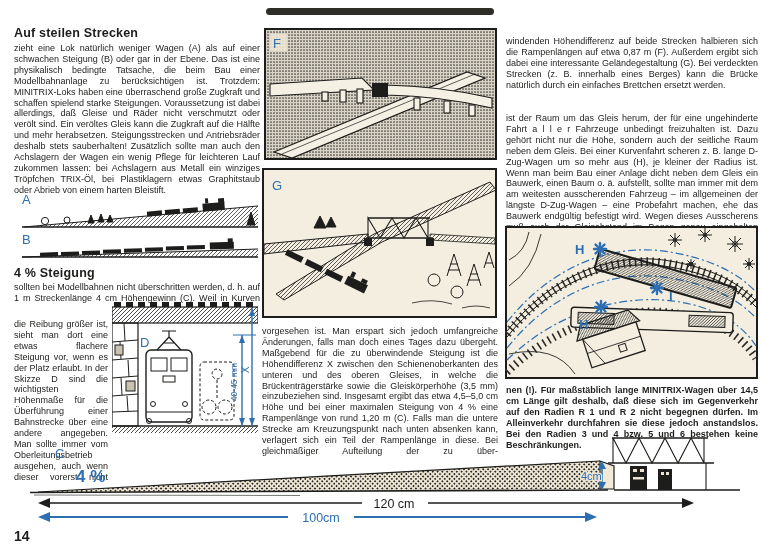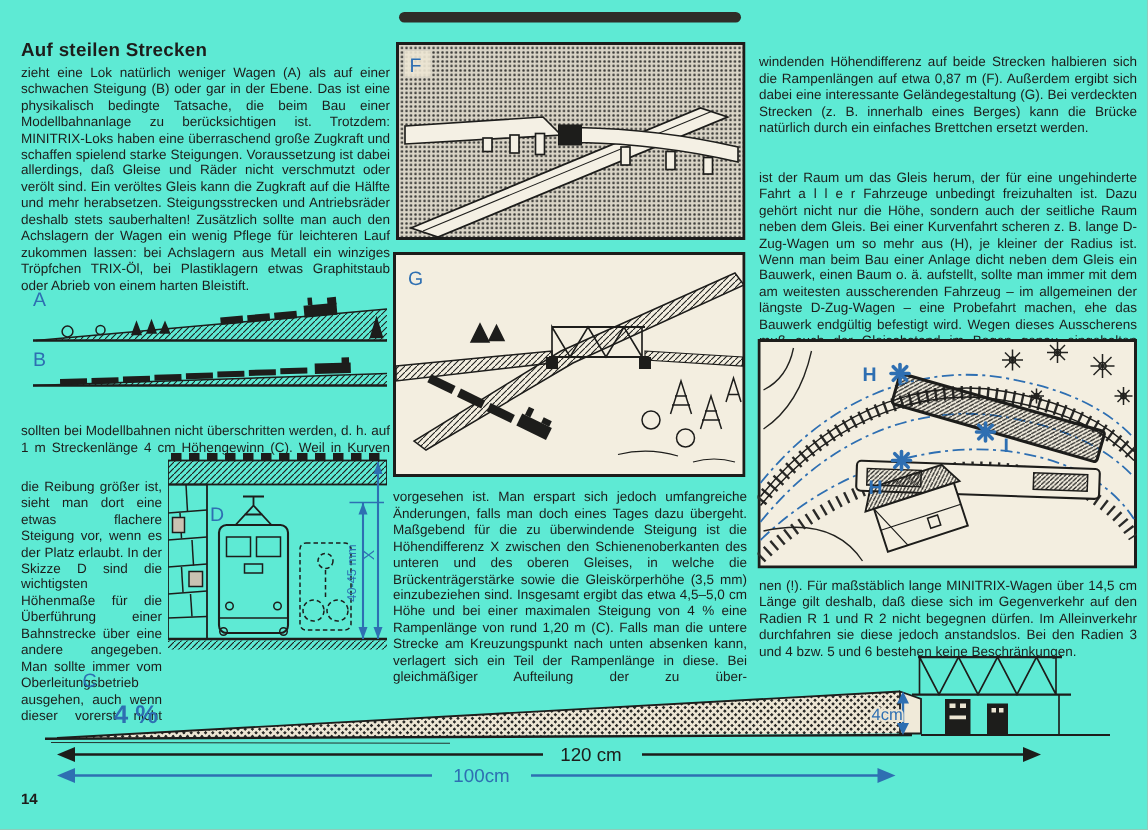--- a/index.html
+++ b/index.html
@@ -1,22 +1,22 @@
 <!DOCTYPE html>
 <html lang="de"><head>
 <meta charset="utf-8">
 <style>
   html,body{margin:0;padding:0;background:#b8b2a4;}
-  .page{position:relative;width:765px;height:553px;background:#5eead4;
+  .page{position:relative;width:765px;height:553px;background:#ffffff;
     font-family:"Liberation Sans",sans-serif;color:#1d1d1b;overflow:hidden;}
   .abs{position:absolute;}
   .p{font-size:9px;line-height:10.9px;text-align:justify;}
   .cont{text-align-last:justify;}
   .h{font-weight:bold;font-size:12.5px;letter-spacing:.2px;}
-  .pagenum{font-weight:bold;font-size:10px;}
+  .pagenum{font-weight:bold;font-size:14px;}
   svg{display:block;}
   svg text{font-family:"Liberation Sans",sans-serif;}
   .bluelbl{fill:#2e6fb2;font-size:13px;}
   .strip{background:#2f2d28;border-radius:4px;}
 </style>
 </head>
 <body>
 
 <div class="page">
 
@@ -63,20 +63,21 @@
         <rect x="110" y="18.5" width="18" height="4"></rect>
         <rect x="131" y="18" width="18" height="4"></rect>
       <rect x="152" y="17.5" width="18" height="4"></rect>
         <rect x="173" y="17" width="18" height="4"></rect>
       <rect x="196" y="14.5" width="24" height="7"></rect>
         <rect x="214" y="11" width="5" height="4"></rect>
     </g>
     <text class="bluelbl" x="8" y="14">B</text>
   </svg>
 
+  <div class="abs h" style="left:14px;top:266px;width:246px;">4 % Steigung</div>
   <div class="abs p cont" style="left:14px;top:282px;width:246px;height:22px;">sollten bei Modellbahnen nicht überschritten werden, d. h. auf 1 m Streckenlänge 4 cm Höhengewinn (C). Weil in Kurven</div>
   <div class="abs p cont" style="left:14px;top:319px;width:94px;height:135px;">die Reibung größer ist, sieht man dort eine etwas flachere Steigung vor, wenn es der Platz erlaubt. In der Skizze D sind die wichtigsten Höhenmaße für die Überführung einer Bahnstrecke über eine andere angegeben. Man sollte immer vom Oberleitungsbetrieb ausgehen, auch wenn dieser vorerst nicht</div>
 
   <svg class="abs" style="left:112px;top:300px;" width="146" height="140" viewBox="0 0 146 140">
     <defs>
         <pattern id="dH" width="4" height="4" patternUnits="userSpaceOnUse">
           <path d="M0,4 L4,0" stroke="#1d1d1b" stroke-width="0.8"></path>
         </pattern>
       </defs>
     <g>
@@ -315,21 +316,21 @@
           <circle r="1.6"></circle>
         </g>
       <path d="M4,60 Q28,44 36,8 M4,34 Q20,26 24,6" stroke-width="0.9"></path>
       <path d="M4,128 Q50,118 70,148" stroke-width="0.9"></path>
     </g>
     <text class="bluelbl" x="70" y="28" font-weight="bold">H</text>
     <text class="bluelbl" x="164" y="75" font-weight="bold">I</text>
     <text class="bluelbl" x="74" y="103" font-weight="bold">H</text>
   </svg>
 
-  <div class="abs p" style="left:506px;top:385px;width:252px;height:60px;">nen (!). Für maßstäblich lange MINITRIX-Wagen über 14,5 cm Länge gilt deshalb, daß diese sich im Gegenverkehr auf den Radien R 1 und R 2 nicht begegnen dürfen. Im Alleinverkehr durchfahren sie diese jedoch anstandslos. Bei den Radien 3 und 4 bzw. 5 und 6 bestehen keine Beschränkungen.</div>
+  <div class="abs p" style="left:506px;top:385px;width:252px;height:60px;font-weight:bold;">nen (!). Für maßstäblich lange MINITRIX-Wagen über 14,5 cm Länge gilt deshalb, daß diese sich im Gegenverkehr auf den Radien R 1 und R 2 nicht begegnen dürfen. Im Alleinverkehr durchfahren sie diese jedoch anstandslos. Bei den Radien 3 und 4 bzw. 5 und 6 bestehen keine Beschränkungen.</div>
 
   <svg class="abs" style="left:0;top:432px;" width="765" height="100" viewBox="0 0 765 100">
     <defs>
       <pattern id="cT" width="3.4" height="3.4" patternUnits="userSpaceOnUse" patternTransform="rotate(45)">
         <rect width="3.4" height="3.4" fill="#ece5d3"></rect>
           <rect width="1.7" height="1.7" fill="#2a2a28"></rect>
       </pattern>
     </defs>
     <polygon points="38,60 600,29 600,57 38,60.5" fill="url(#cT)"></polygon>
     <line x1="38" y1="60" x2="600" y2="29" stroke="#1d1d1b" stroke-width="1.2"></line>

